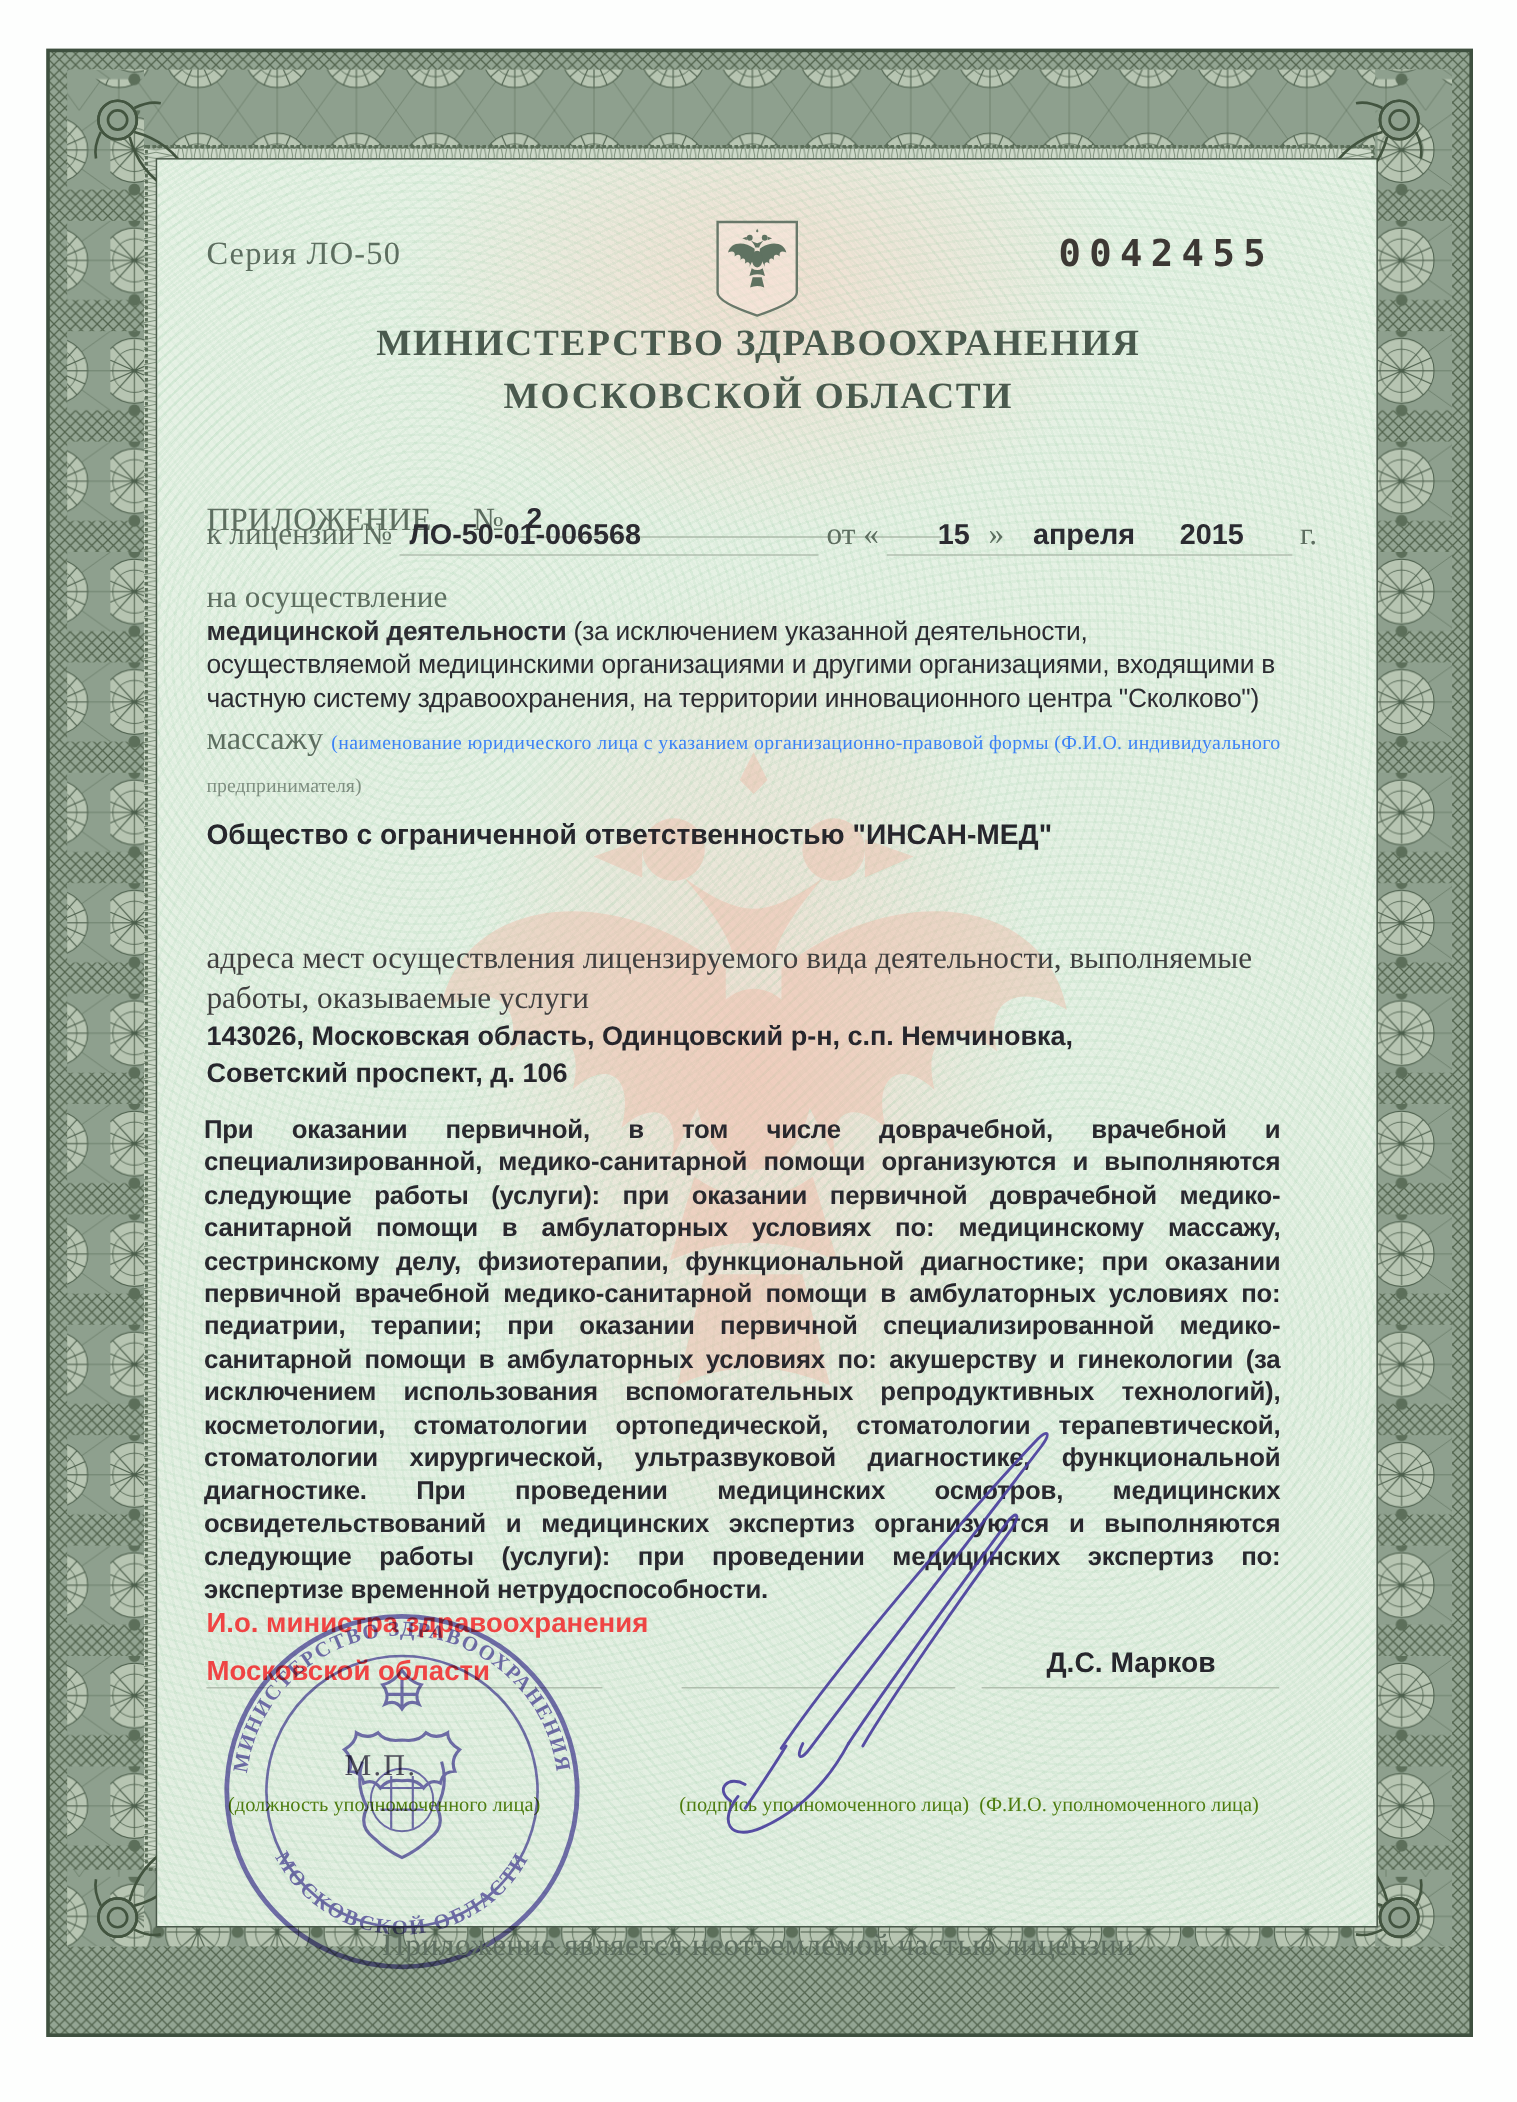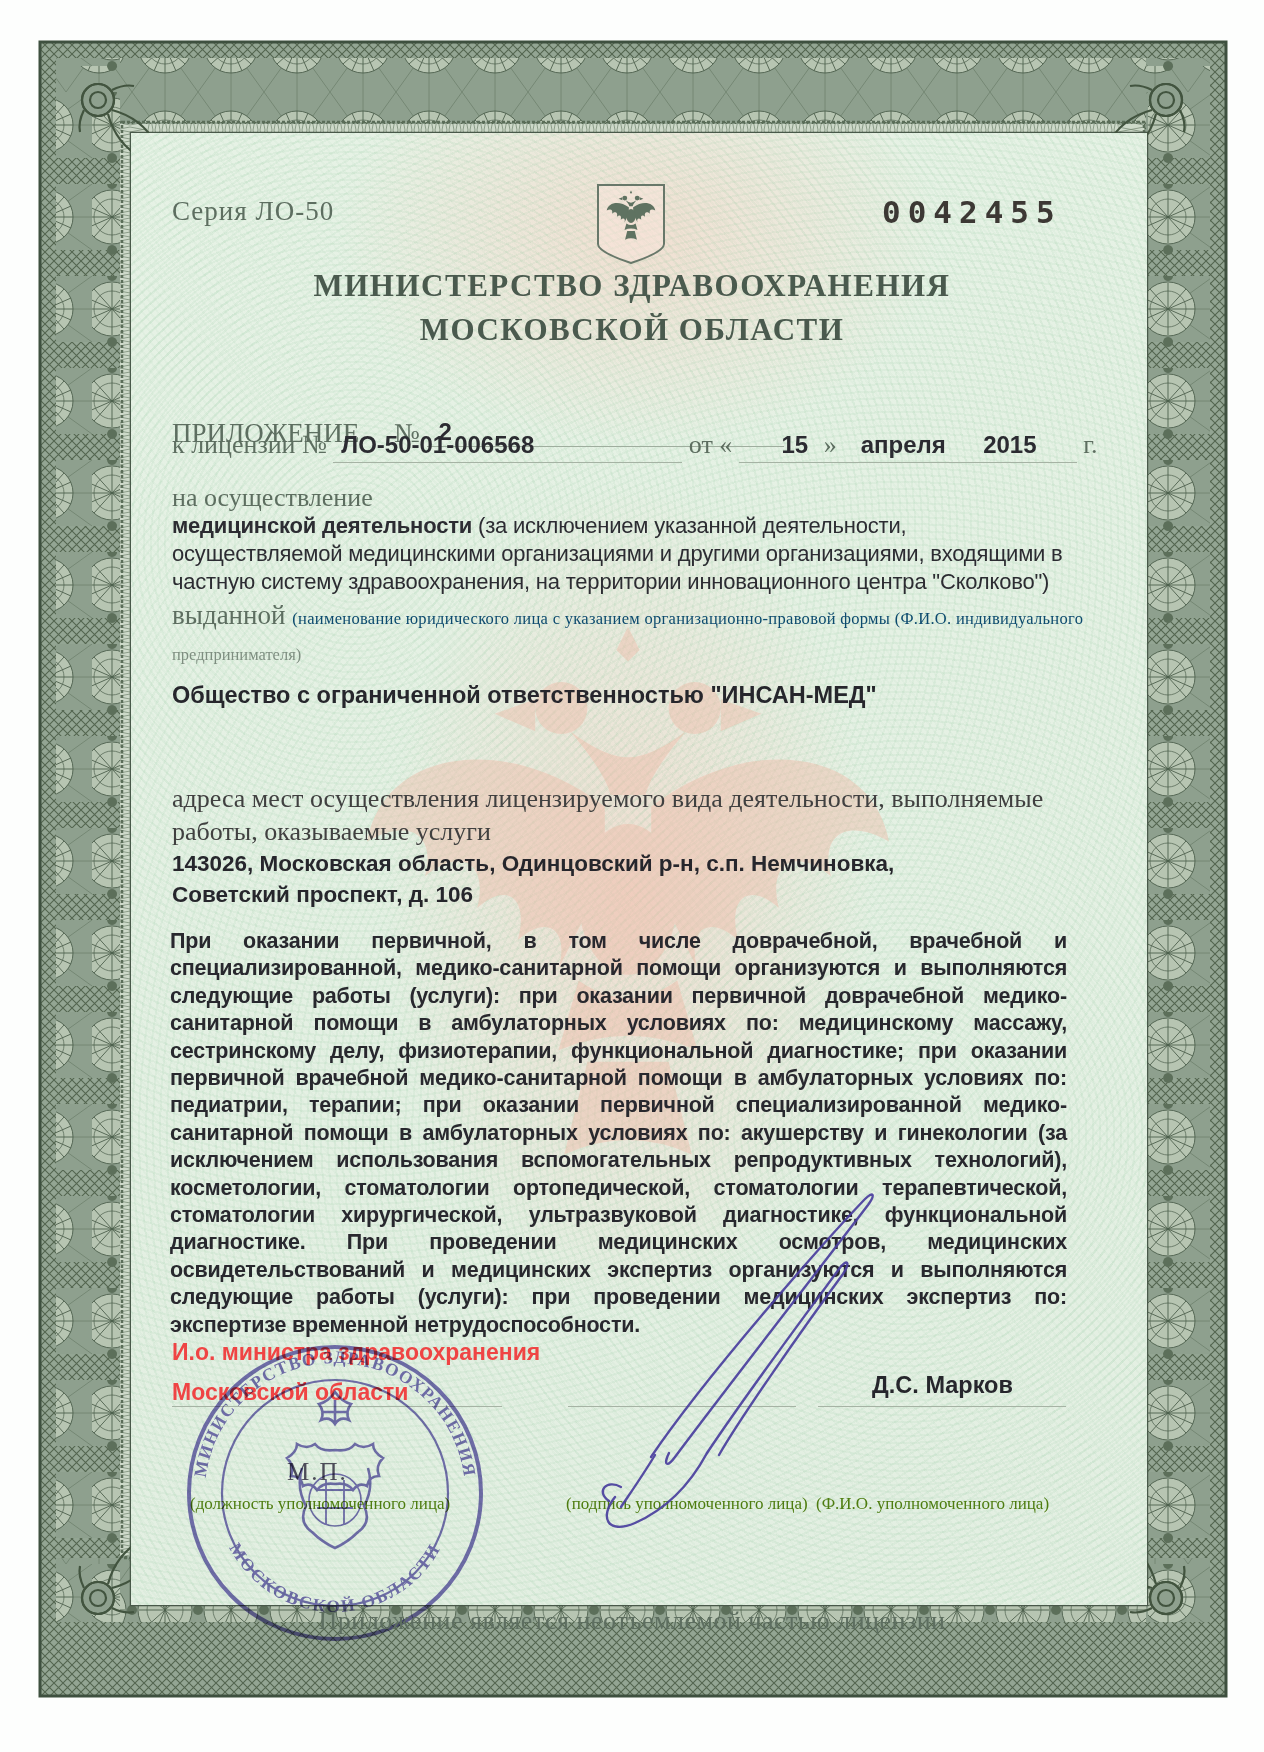--- a/index.html
+++ b/index.html
@@ -33,21 +33,21 @@
   .lic-row{position:absolute;left:172px;top:430px;width:900px;font-size:26px;color:#5d6e60;white-space:nowrap;}
   .lic-row .b{font-family:"Liberation Sans",sans-serif;font-weight:bold;font-size:24px;color:#2b2b31;}
   .u1{display:inline-block;min-width:335px;border-bottom:1.2px solid #a6b3a4;padding:0 6px 2px 8px;}
   .u2{display:inline-block;min-width:330px;border-bottom:1.2px solid #a6b3a4;padding:0 4px 2px 4px;text-align:center;}
   .u2 .sp{display:inline-block;min-width:58px;}
   .intro{position:absolute;left:172px;top:483px;font-size:26px;color:#5d6e60;}
   .activity{position:absolute;left:172px;top:512px;width:900px;
      font-family:"Liberation Sans",sans-serif;font-size:22px;line-height:28px;color:#2c2c32;letter-spacing:-.2px;}
   .activity b{font-weight:bold;text-align:center;}
   .issued{position:absolute;left:172px;top:600px;width:920px;font-size:27px;color:#5d6e60;}
-  .issued .cap{font-size:16.5px;color:#0c4a6e;letter-spacing:.3px;}
+  .issued .cap{font-size:16.5px;color:#3b82f6;letter-spacing:.3px;}
   .issued .cap2{display:block;font-size:16.5px;color:#7e8e80;margin-top:14px;}
   .org{position:absolute;left:172px;top:682px;width:900px;
      font-family:"Liberation Sans",sans-serif;font-weight:bold;font-size:23.5px;color:#26262c;}
   .addr-label{position:absolute;left:172px;top:782px;width:900px;font-size:26px;line-height:33px;color:#404040;}
   .addr{position:absolute;left:172px;top:848px;width:900px;
      font-family:"Liberation Sans",sans-serif;font-weight:bold;font-size:22.5px;line-height:31px;color:#26262c;}
   .services{position:absolute;left:170px;top:928px;width:897px;
      font-family:"Liberation Sans",sans-serif;font-weight:bold;font-size:21.5px;line-height:27.4px;
      color:#28282e;text-align:justify;letter-spacing:-.2px;}
   .sign-pos{position:absolute;left:172px;top:1332px;
@@ -205,21 +205,21 @@
     <span>г.</span>
   </div>
 
   <div class="intro">на осуществление</div>
 
   <div class="activity">
     <b>медицинской деятельности</b><span> (за исключением указанной деятельности, осуществляемой медицинскими организациями и другими организациями, входящими в частную систему здравоохранения, на территории инновационного центра "Сколково")</span>
   </div>
 
   <div class="issued">
-    <span>выданной</span>
+    <span>массажу</span>
     <span class="cap">(наименование юридического лица с указанием организационно-правовой формы (Ф.И.О. индивидуального</span>
     <span class="cap2">предпринимателя)</span>
   </div>
 
   <div class="org">Общество с ограниченной ответственностью "ИНСАН-МЕД"</div>
 
   <div class="addr-label">адреса мест осуществления лицензируемого вида деятельности, выполняемые работы, оказываемые услуги</div>
 
   <div class="addr">
     <span>143026, Московская область, Одинцовский р-н, с.п. Немчиновка,</span><br>

